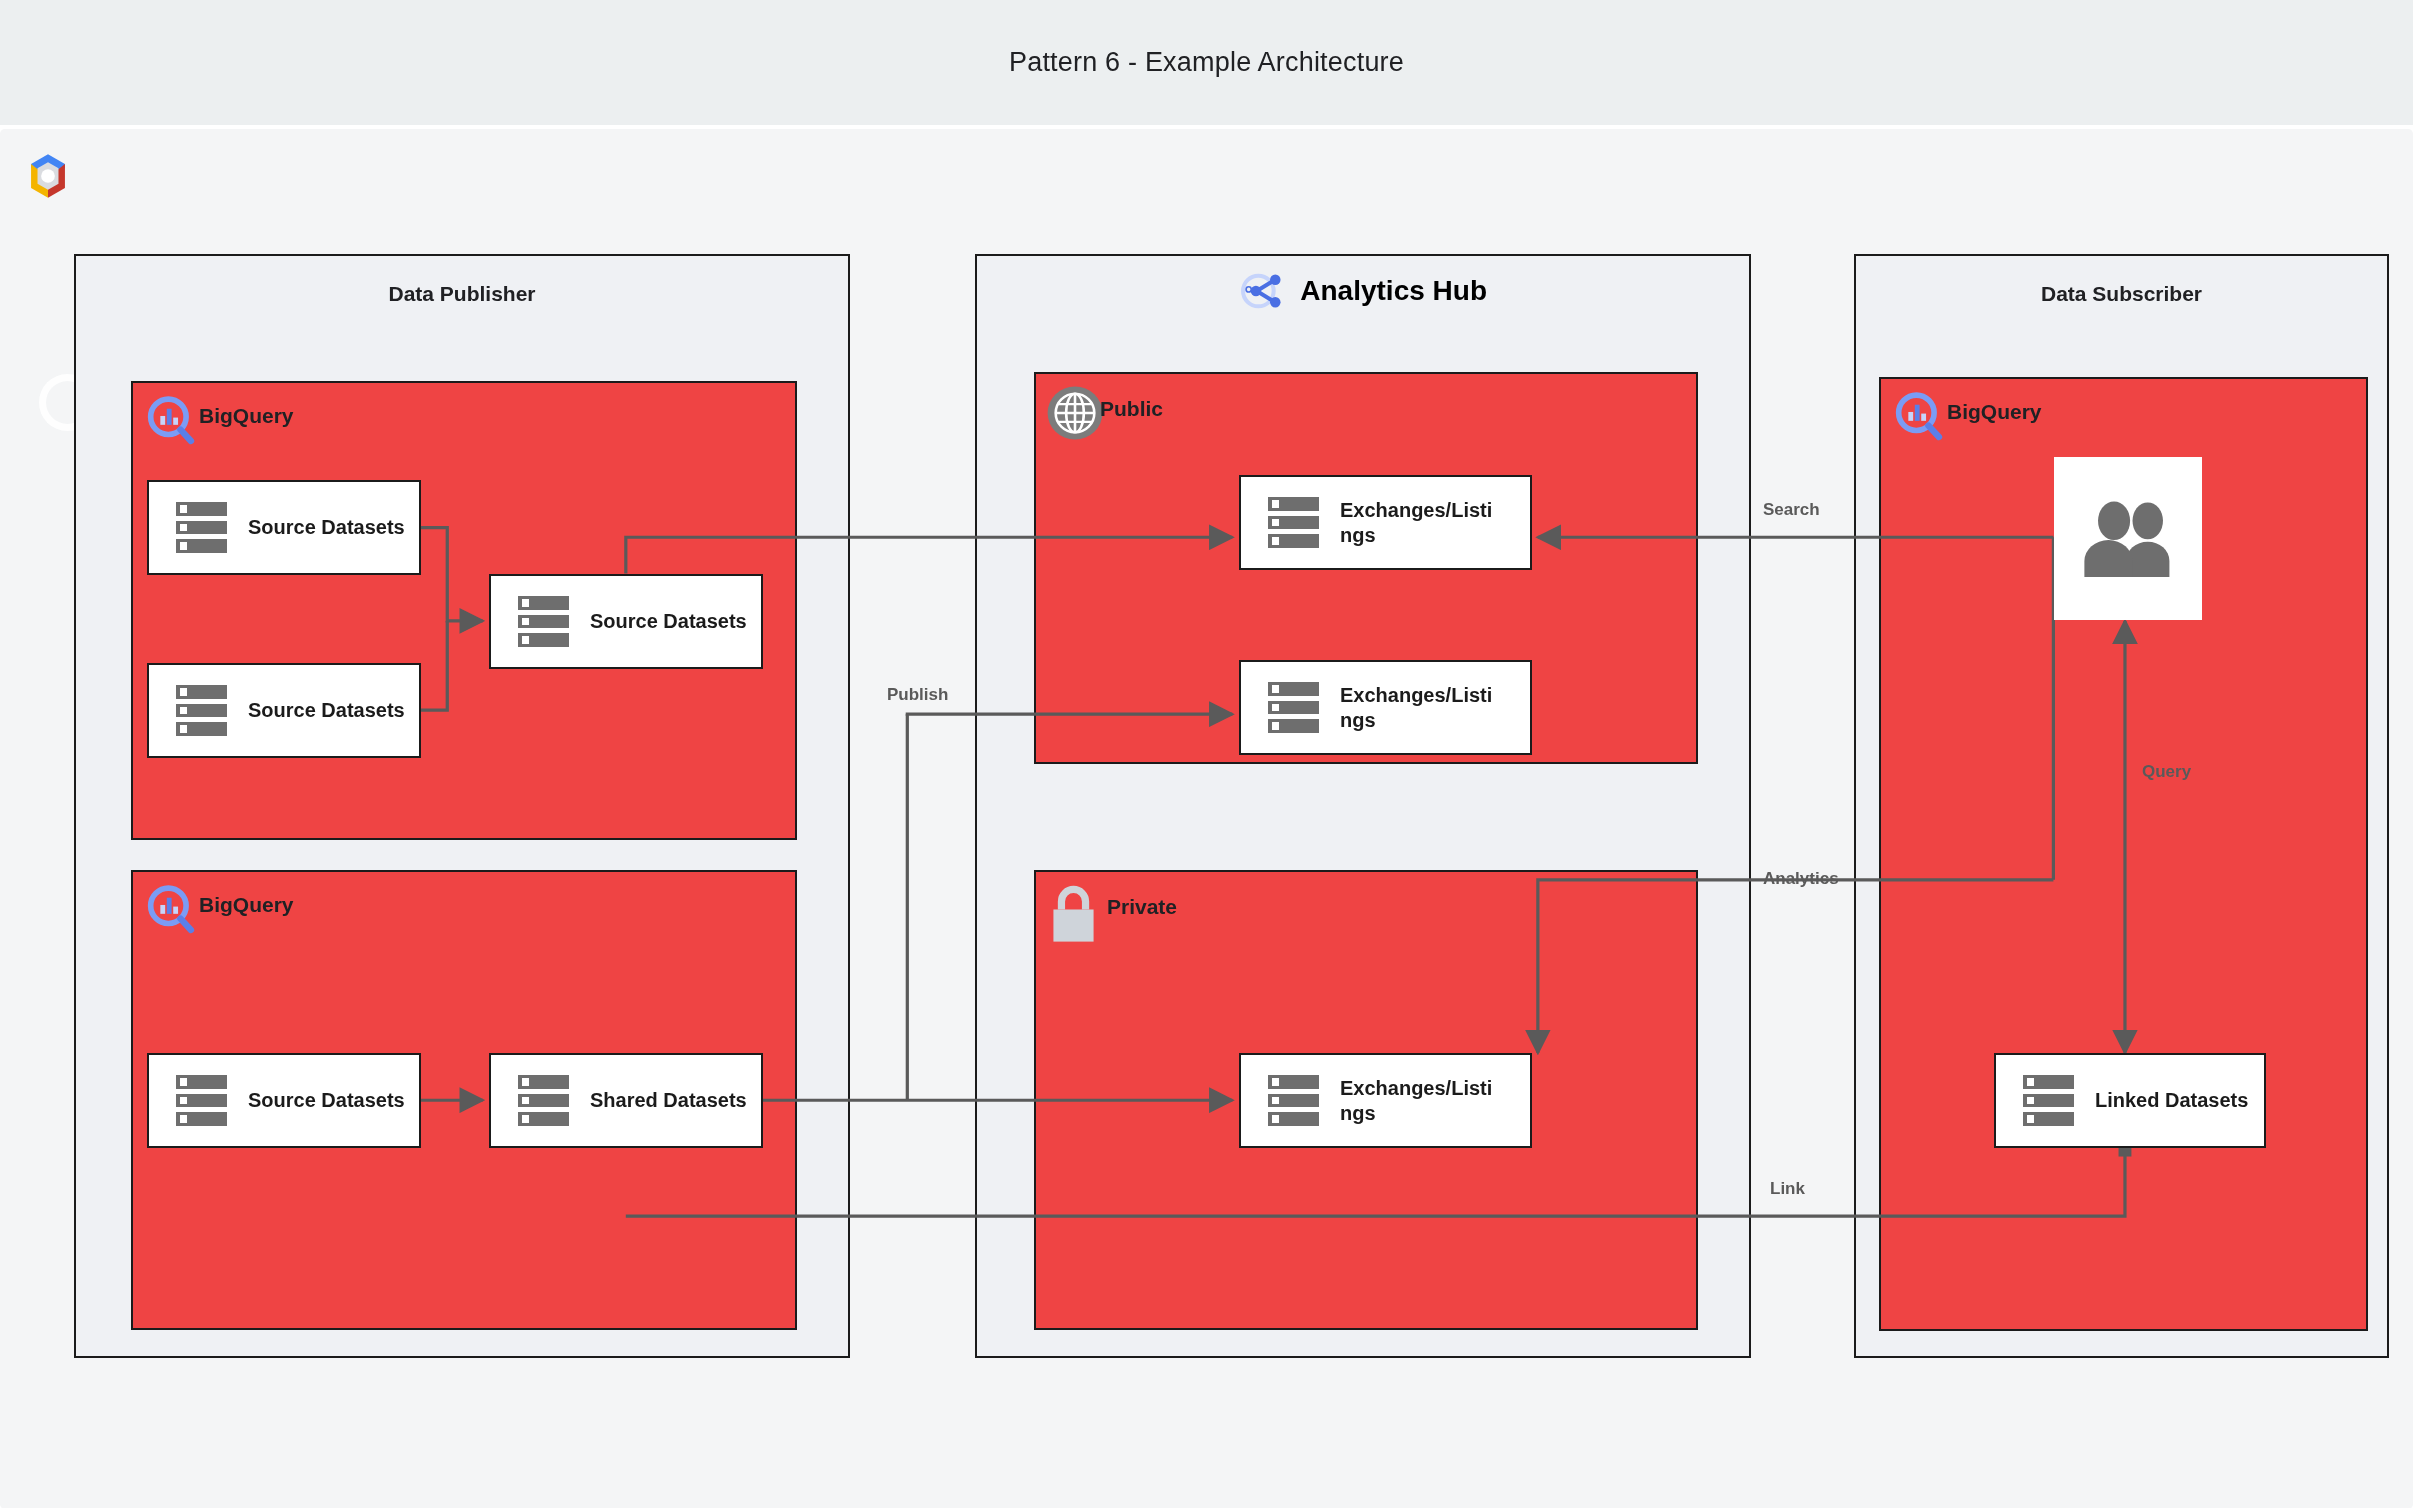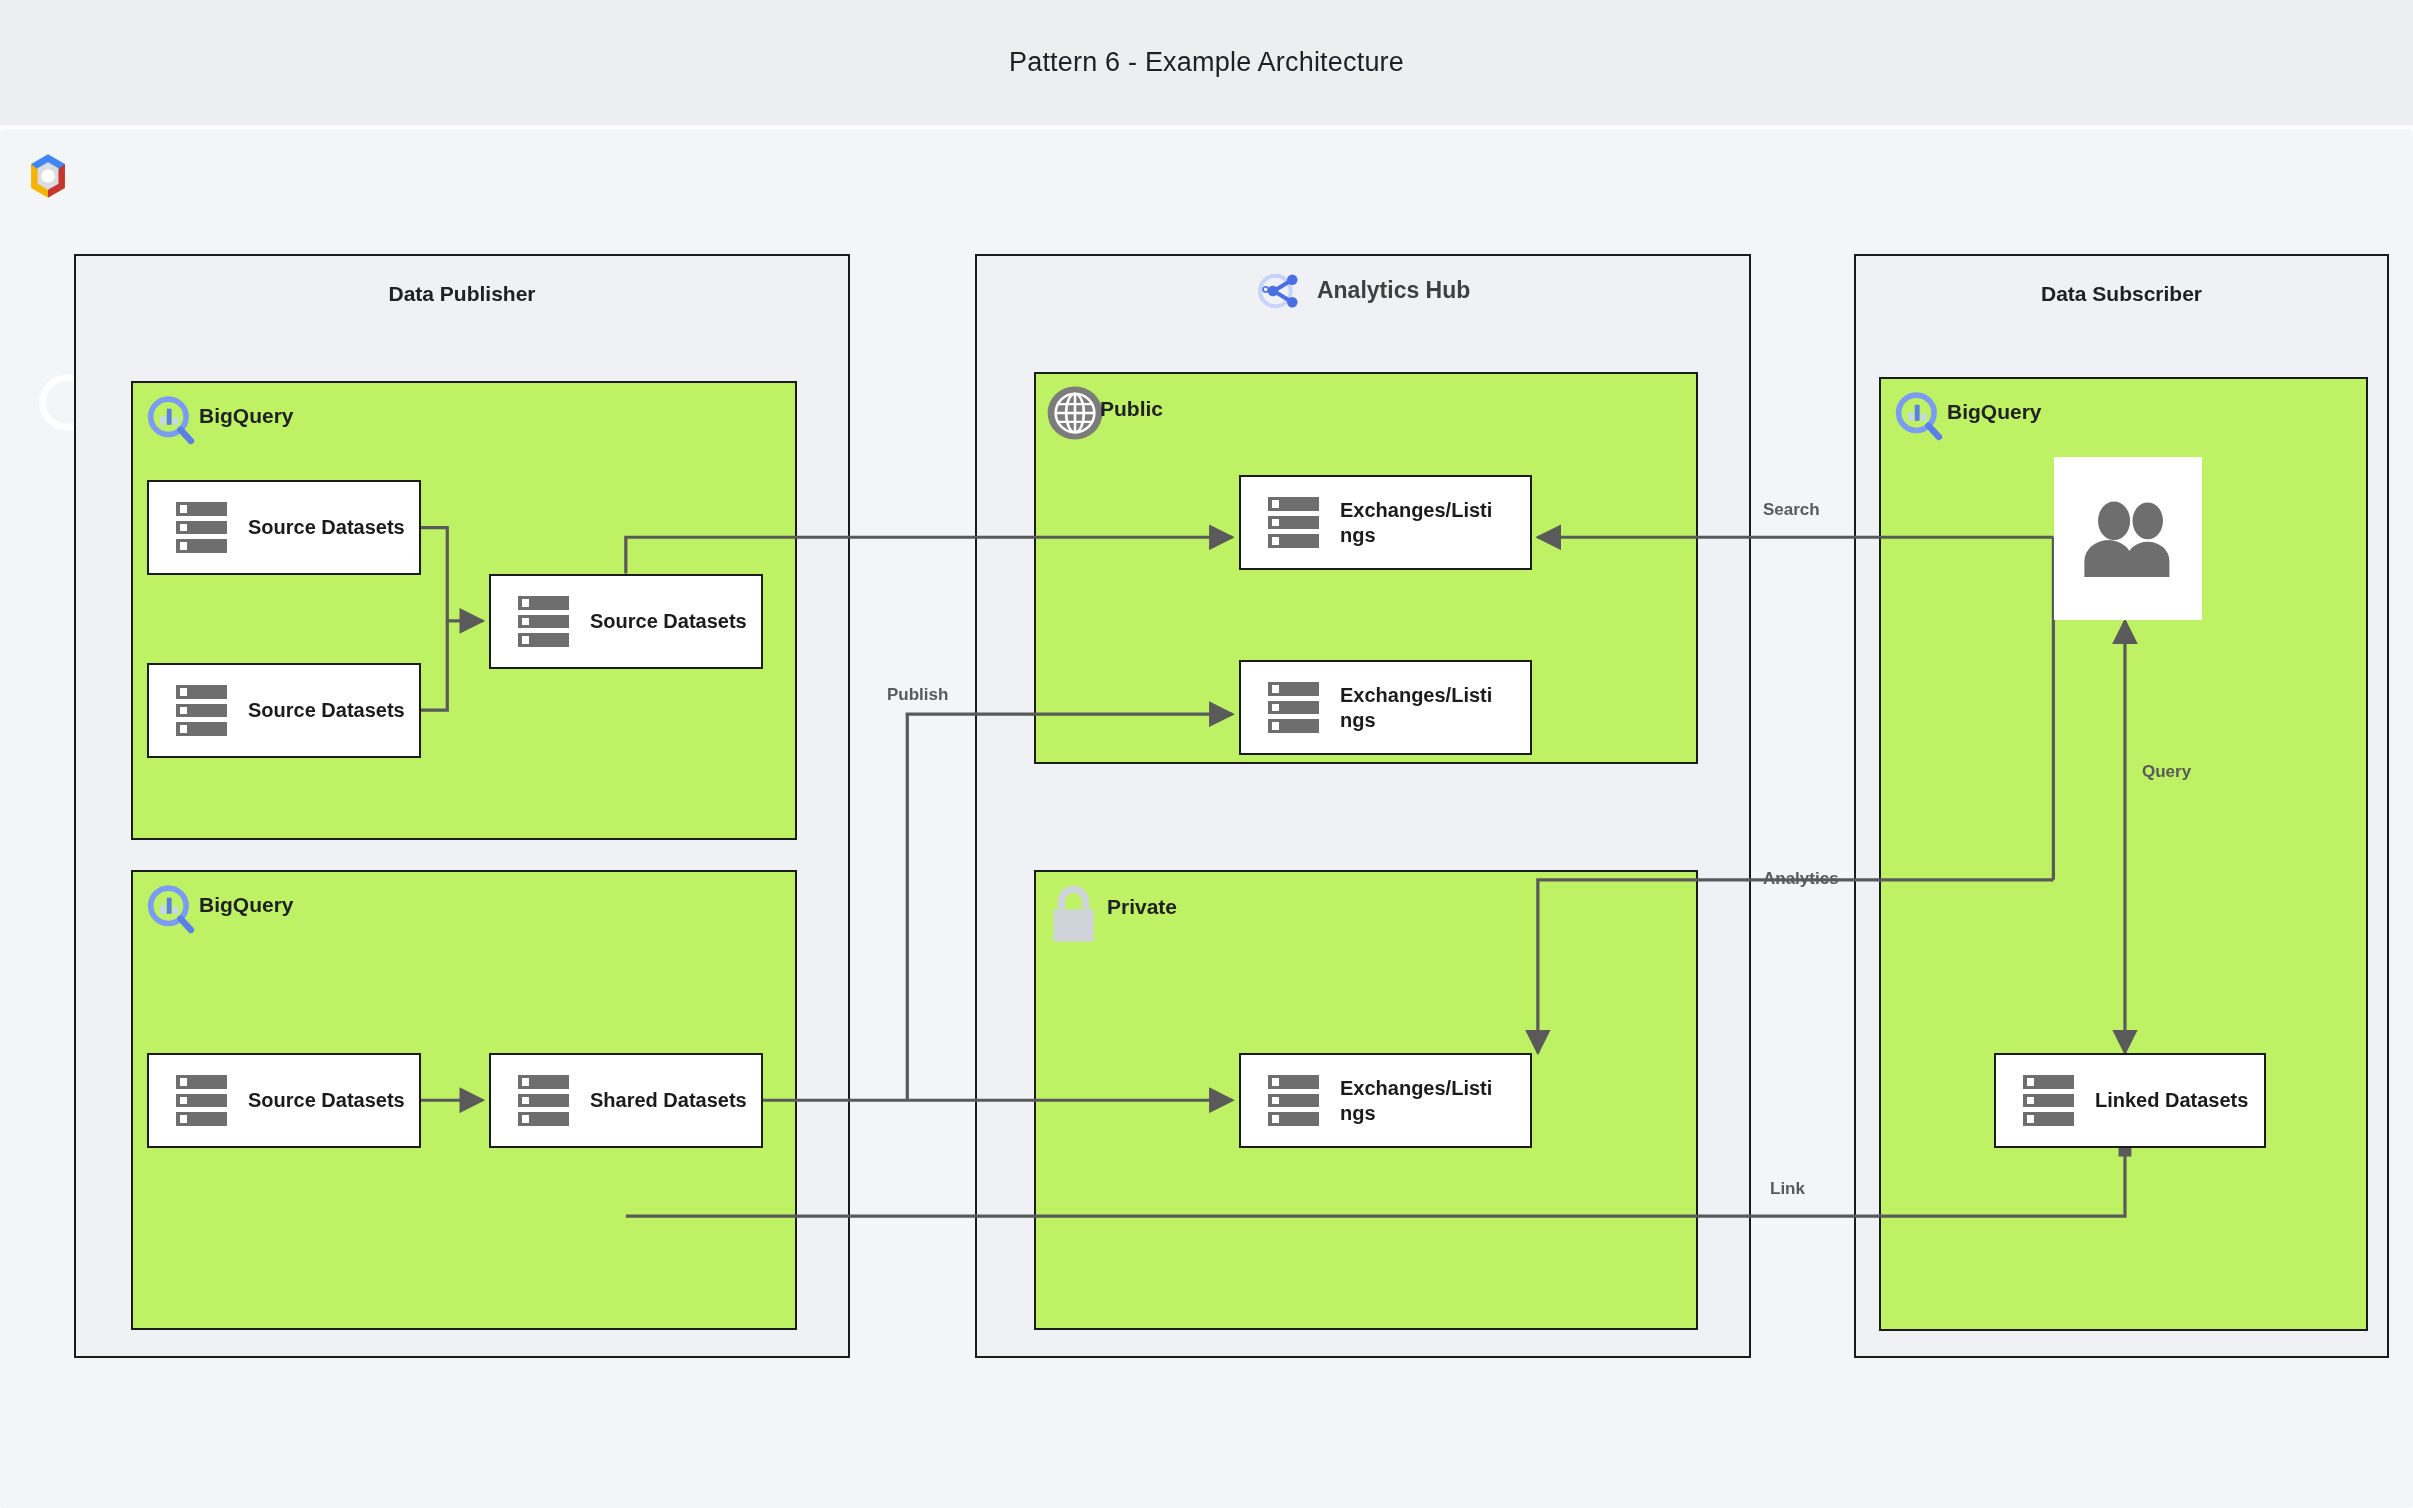--- a/index.html
+++ b/index.html
@@ -107,29 +107,29 @@
     position: absolute;
     left: 0; top: 265px;
     width: 776px;
     height: 51px;
     display: flex;
     align-items: center;
     justify-content: center;
     gap: 11.3px;
   }
   #hub-title-wrap .lane-title-inline {
-    font-size: 23px;
+    font-size: 28px;
     font-weight: bold;
-    color: #404040;
+    color: #000000;
   }
 
   
   .ybox {
     position: absolute;
-    background: #bef264;
+    background: #ef4444;
     border: 2.4px solid #1B1B1B;
     box-sizing: border-box;
   }
   .ybox-label {
     position: absolute;
     font-size: 21px;
     font-weight: bold;
     color: #202124;
     white-space: nowrap;
   }

